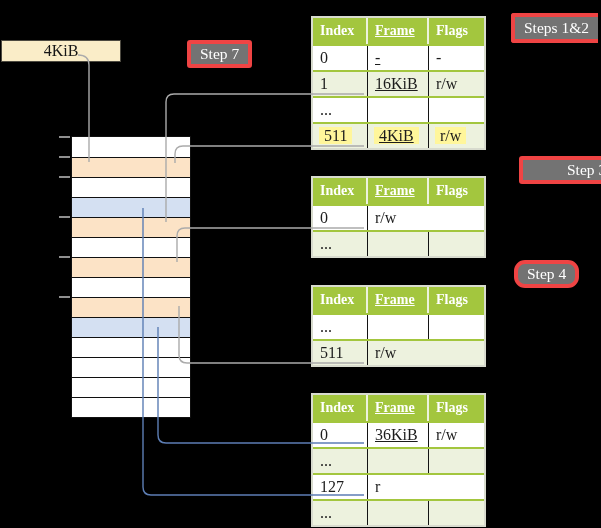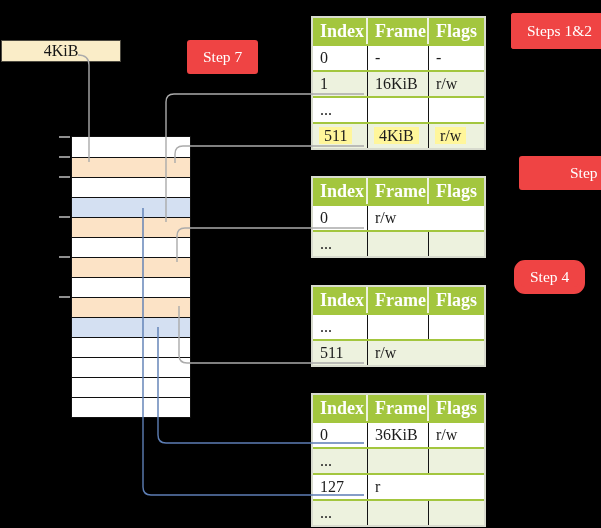--- a/index.html
+++ b/index.html
@@ -8,21 +8,21 @@
     font-family:"Liberation Serif","DejaVu Serif",serif;
   }
   
   #free-box{
     position:absolute;left:1px;top:40px;width:118px;height:20px;
     background:#FAEDC8;border:1px solid #4d4a40;
     text-align:center;line-height:20px;font-size:16px;color:#161616;
   }
   
   .step{
-    position:absolute;background:#ef4444;border:7px solid #ef4444;border-radius:3px;
+    position:absolute;background:#737373;border:4px solid #ef4444;border-radius:3px;
     color:#fff;font-size:15.5px;height:20px;line-height:20px;padding:0 9px;
     text-align:center;white-space:nowrap;
   }
   #step0{left:187px;top:40px;}
   #steps12{left:511px;top:13px;height:22px;line-height:22px;border-radius:3px 0 0 3px;border-right:none;}
   #step3{left:519px;top:156px;padding-left:44px;}
   #step4{left:514px;top:260px;border-radius:11px;}
   
   #stack{
     position:absolute;left:71px;top:136px;width:118px;
@@ -33,28 +33,28 @@
   .f-white{background:#FFFFFF;}
   .f-peach{background:#FCE3C6;}
   .f-blue{background:#D4E0F2;}
   .tick{position:absolute;left:59px;width:11px;height:2px;background:#8f8f8f;}
   
   .ptable{
     position:absolute;left:311px;width:171px;
     background:#A3C63E;border:2px solid #D8DBCE;
   }
   .ph{display:flex;height:26px;background:#A3C63E;}
-  .ph .c{color:#fff;font-weight:bold;font-size:18px;line-height:26px;}
+  .ph .c{color:#fff;font-weight:bold;font-size:14px;line-height:26px;}
   .ph .c:not(:last-child){border-right:2px solid #EDF2DE;}
   .pr{display:flex;height:26px;border-top:2px solid #A3C63E;box-sizing:border-box;background:#FFFFFF;}
   .pr.shaded{background:#EDF2DE;}
   .pr .c{font-size:16px;line-height:23px;color:#1c1c1c;}
   .pr .c:not(:last-child){border-right:1px solid #141414;}
   .c{box-sizing:border-box;padding-left:7px;overflow:hidden;white-space:nowrap;}
-  .c0{width:55px;}.c1{width:61px;}.c2{width:51px;}
+  .c0{width:55px;}.c1{width:61px;text-decoration:underline;}.c2{width:51px;}
   .hl{background:#FFF69B;padding:0 5px;margin-left:-1px;}
   
   #overlay{position:absolute;left:0;top:0;pointer-events:none;}
   #overlay path{fill:none;stroke-width:1.4px;}
   .ln-gray{stroke:#ABABAB;}
   .ln-blue{stroke:#5D7EB5;}
 </style>
 </head>
 <body>
 

